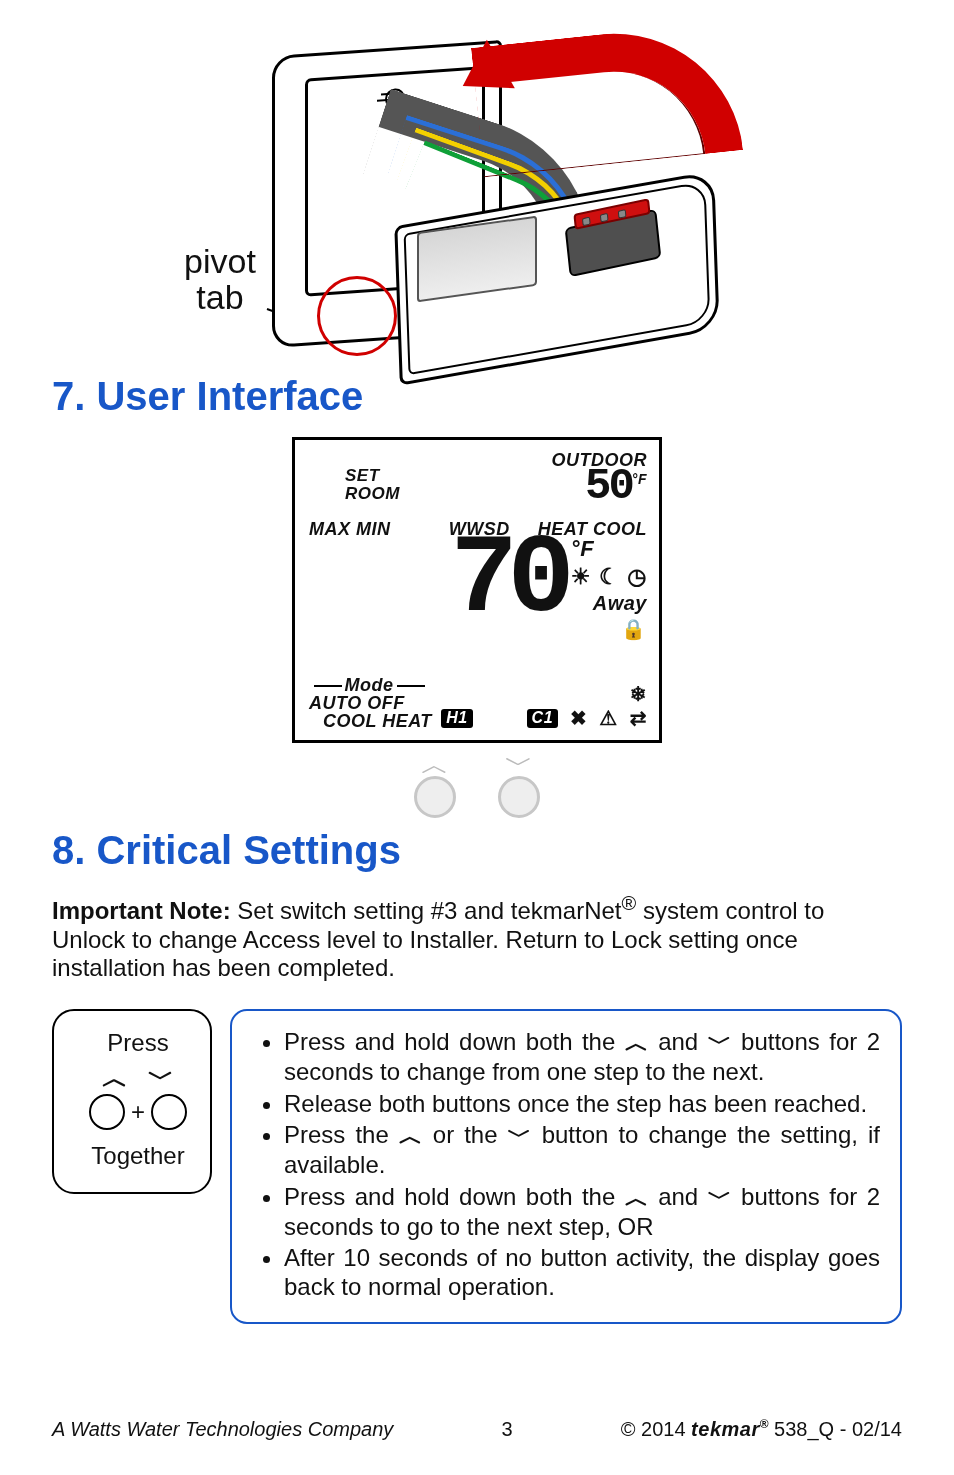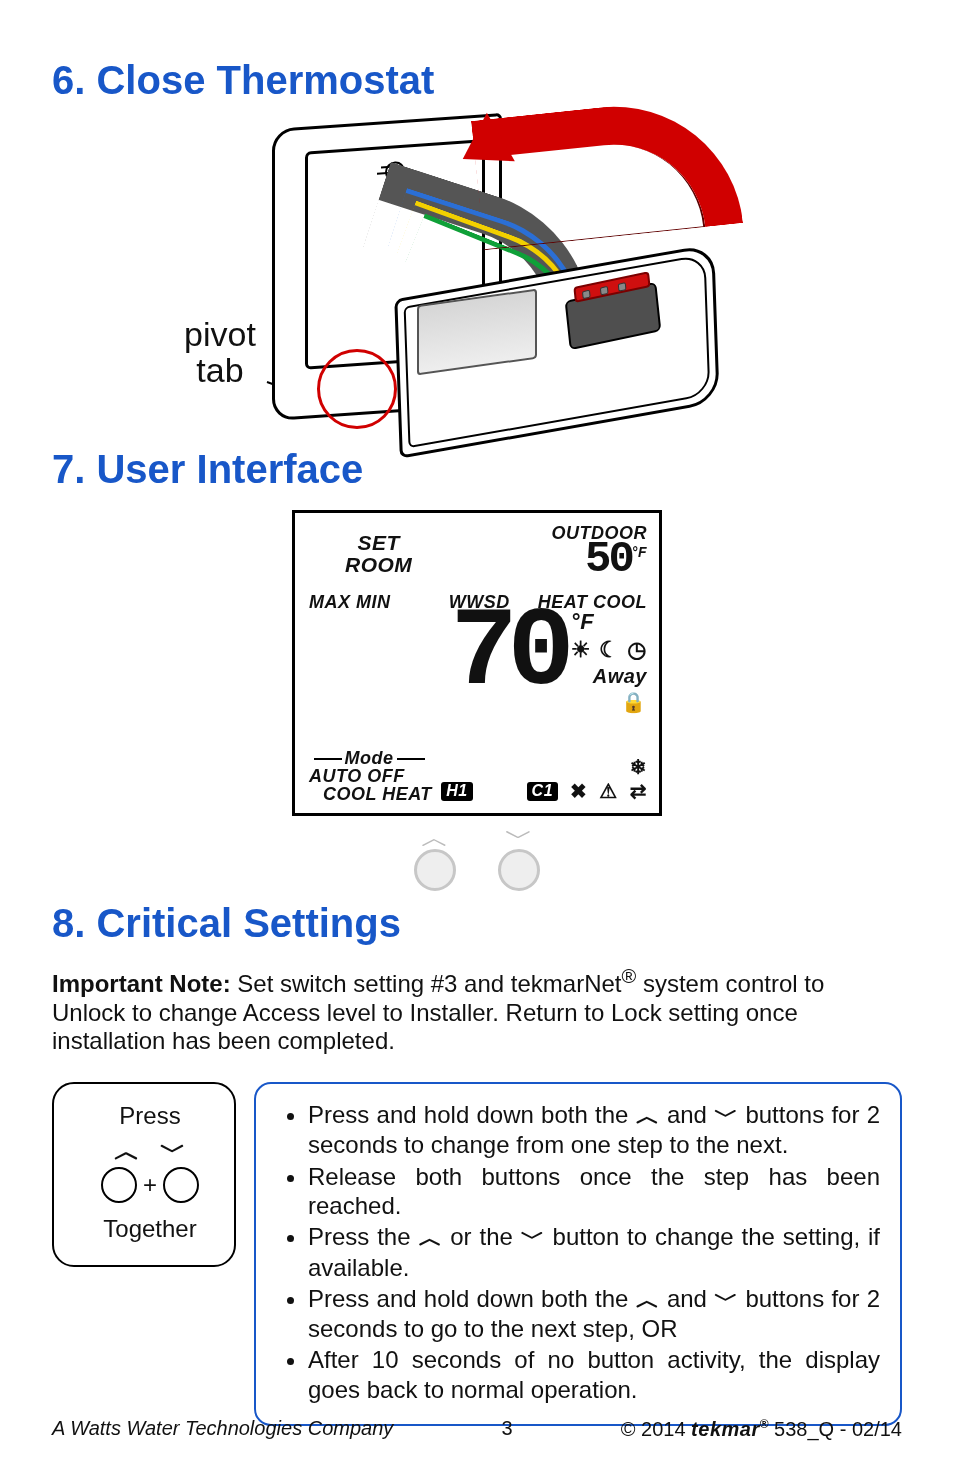--- a/index.html
+++ b/index.html
@@ -125,21 +125,21 @@
 }
 .lcd-frame{
   border:3px solid #000;
   padding:10px 12px 10px 14px;
   font-family:Arial,Helvetica,sans-serif;
   font-weight:700;
   font-style:italic;
   letter-spacing:.5px;
 }
 .lcd-row{display:flex;justify-content:space-between;align-items:flex-end;}
-.lcd-left-top{font-size:21px;line-height:1.05;text-align:center;padding-left:36px;margin-top:4px;}
+.lcd-left-top{font-size:17px;line-height:1.05;padding-left:36px;margin-top:4px;}
 .lcd-outdoor{text-align:right;font-size:18px;}
 .seg-small{font-family:"Courier New",monospace;font-weight:900;font-size:44px;font-style:normal;letter-spacing:-3px;line-height:.7;}
 .degF-small{font-size:14px;font-style:italic;vertical-align:top;}
 .maxmin{font-size:18px;margin-top:16px;padding-left:0;}
 .ww-hc{display:flex;gap:28px;font-size:18px;align-items:flex-end;margin-top:6px;}
 .big-row{display:flex;align-items:flex-start;gap:6px;margin-top:-4px;}
 .seg-big{font-family:"Courier New",monospace;font-weight:900;font-size:112px;font-style:normal;letter-spacing:-10px;line-height:.7;margin-top:6px;margin-left:48px;}
 .degF-big{font-style:italic;font-size:22px;margin-top:4px;}
 .icon-stack{display:flex;gap:8px;font-size:22px;font-style:normal;margin-top:2px;}
 .away{text-align:right;font-size:20px;margin-top:2px;}
@@ -152,47 +152,46 @@
 .ex-row{display:flex;justify-content:flex-end;gap:10px;font-size:20px;font-style:normal;}
 .buttons7{display:flex;gap:32px;justify-content:center;margin-top:14px;}
 .btn7{width:52px;text-align:center;}
 .btn7-chev{font-size:28px;color:#bbb;line-height:.6;}
 .btn7-circ{width:42px;height:42px;border-radius:50%;border:3px solid #c7c7c7;background:#eee;margin:2px auto 0 auto;}
 
 
 .para{font-size:24px;line-height:1.2;margin:8px 0;}
 .sec8-row{display:flex;gap:18px;align-items:flex-start;margin-top:26px;}
 .press-box{
-  width:184px;border:2.5px solid #000;border-radius:22px;
+  width:160px;border:2.5px solid #000;border-radius:22px;
   padding:18px 10px 22px 22px;text-align:center;font-size:24px;
   flex:0 0 auto;
 }
 .press-chevs{display:flex;gap:20px;justify-content:center;font-size:26px;font-weight:700;margin:4px 0 -2px 0;}
 .press-circles{display:flex;gap:6px;justify-content:center;align-items:center;}
 .press-circ{width:36px;height:36px;border:2px solid #000;border-radius:50%;}
 .steps-box{
   flex:1;border:2.5px solid var(--blue);border-radius:17px;
   padding:14px 20px 18px 32px;font-size:24px;line-height:1.22;
 }
 .steps-box ul{margin:0;padding:0 0 0 20px;}
 .steps-box li{margin:2px 0;text-align:justify;}
 .chev-inline{display:inline-block;font-weight:900;vertical-align:-1px;}
 .footer{
   position:absolute;left:52px;right:52px;bottom:34px;
-  display:flex;justify-content:space-between;align-items:flex-start;font-size:20px;
+  display:flex;justify-content:space-between;align-items:center;font-size:20px;
 }
 .footer-left{font-style:italic;}
 .brand{font-weight:900;font-style:italic;letter-spacing:.5px;}
 .reg{font-size:12px;vertical-align:super;font-style:normal;font-weight:700;}
 </style>
 </head>
 <body>
 <div class="page">
 
-<div class="h1">6. Close Thermostat</div>
 
 <div class="fig6">
   <div class="pivot-label">
     <span>pivot</span><br>
     <span>tab</span>
   </div>
   <div class="leader"></div>
 
   <div class="base-plate">
     <div class="plate-inner"></div>

